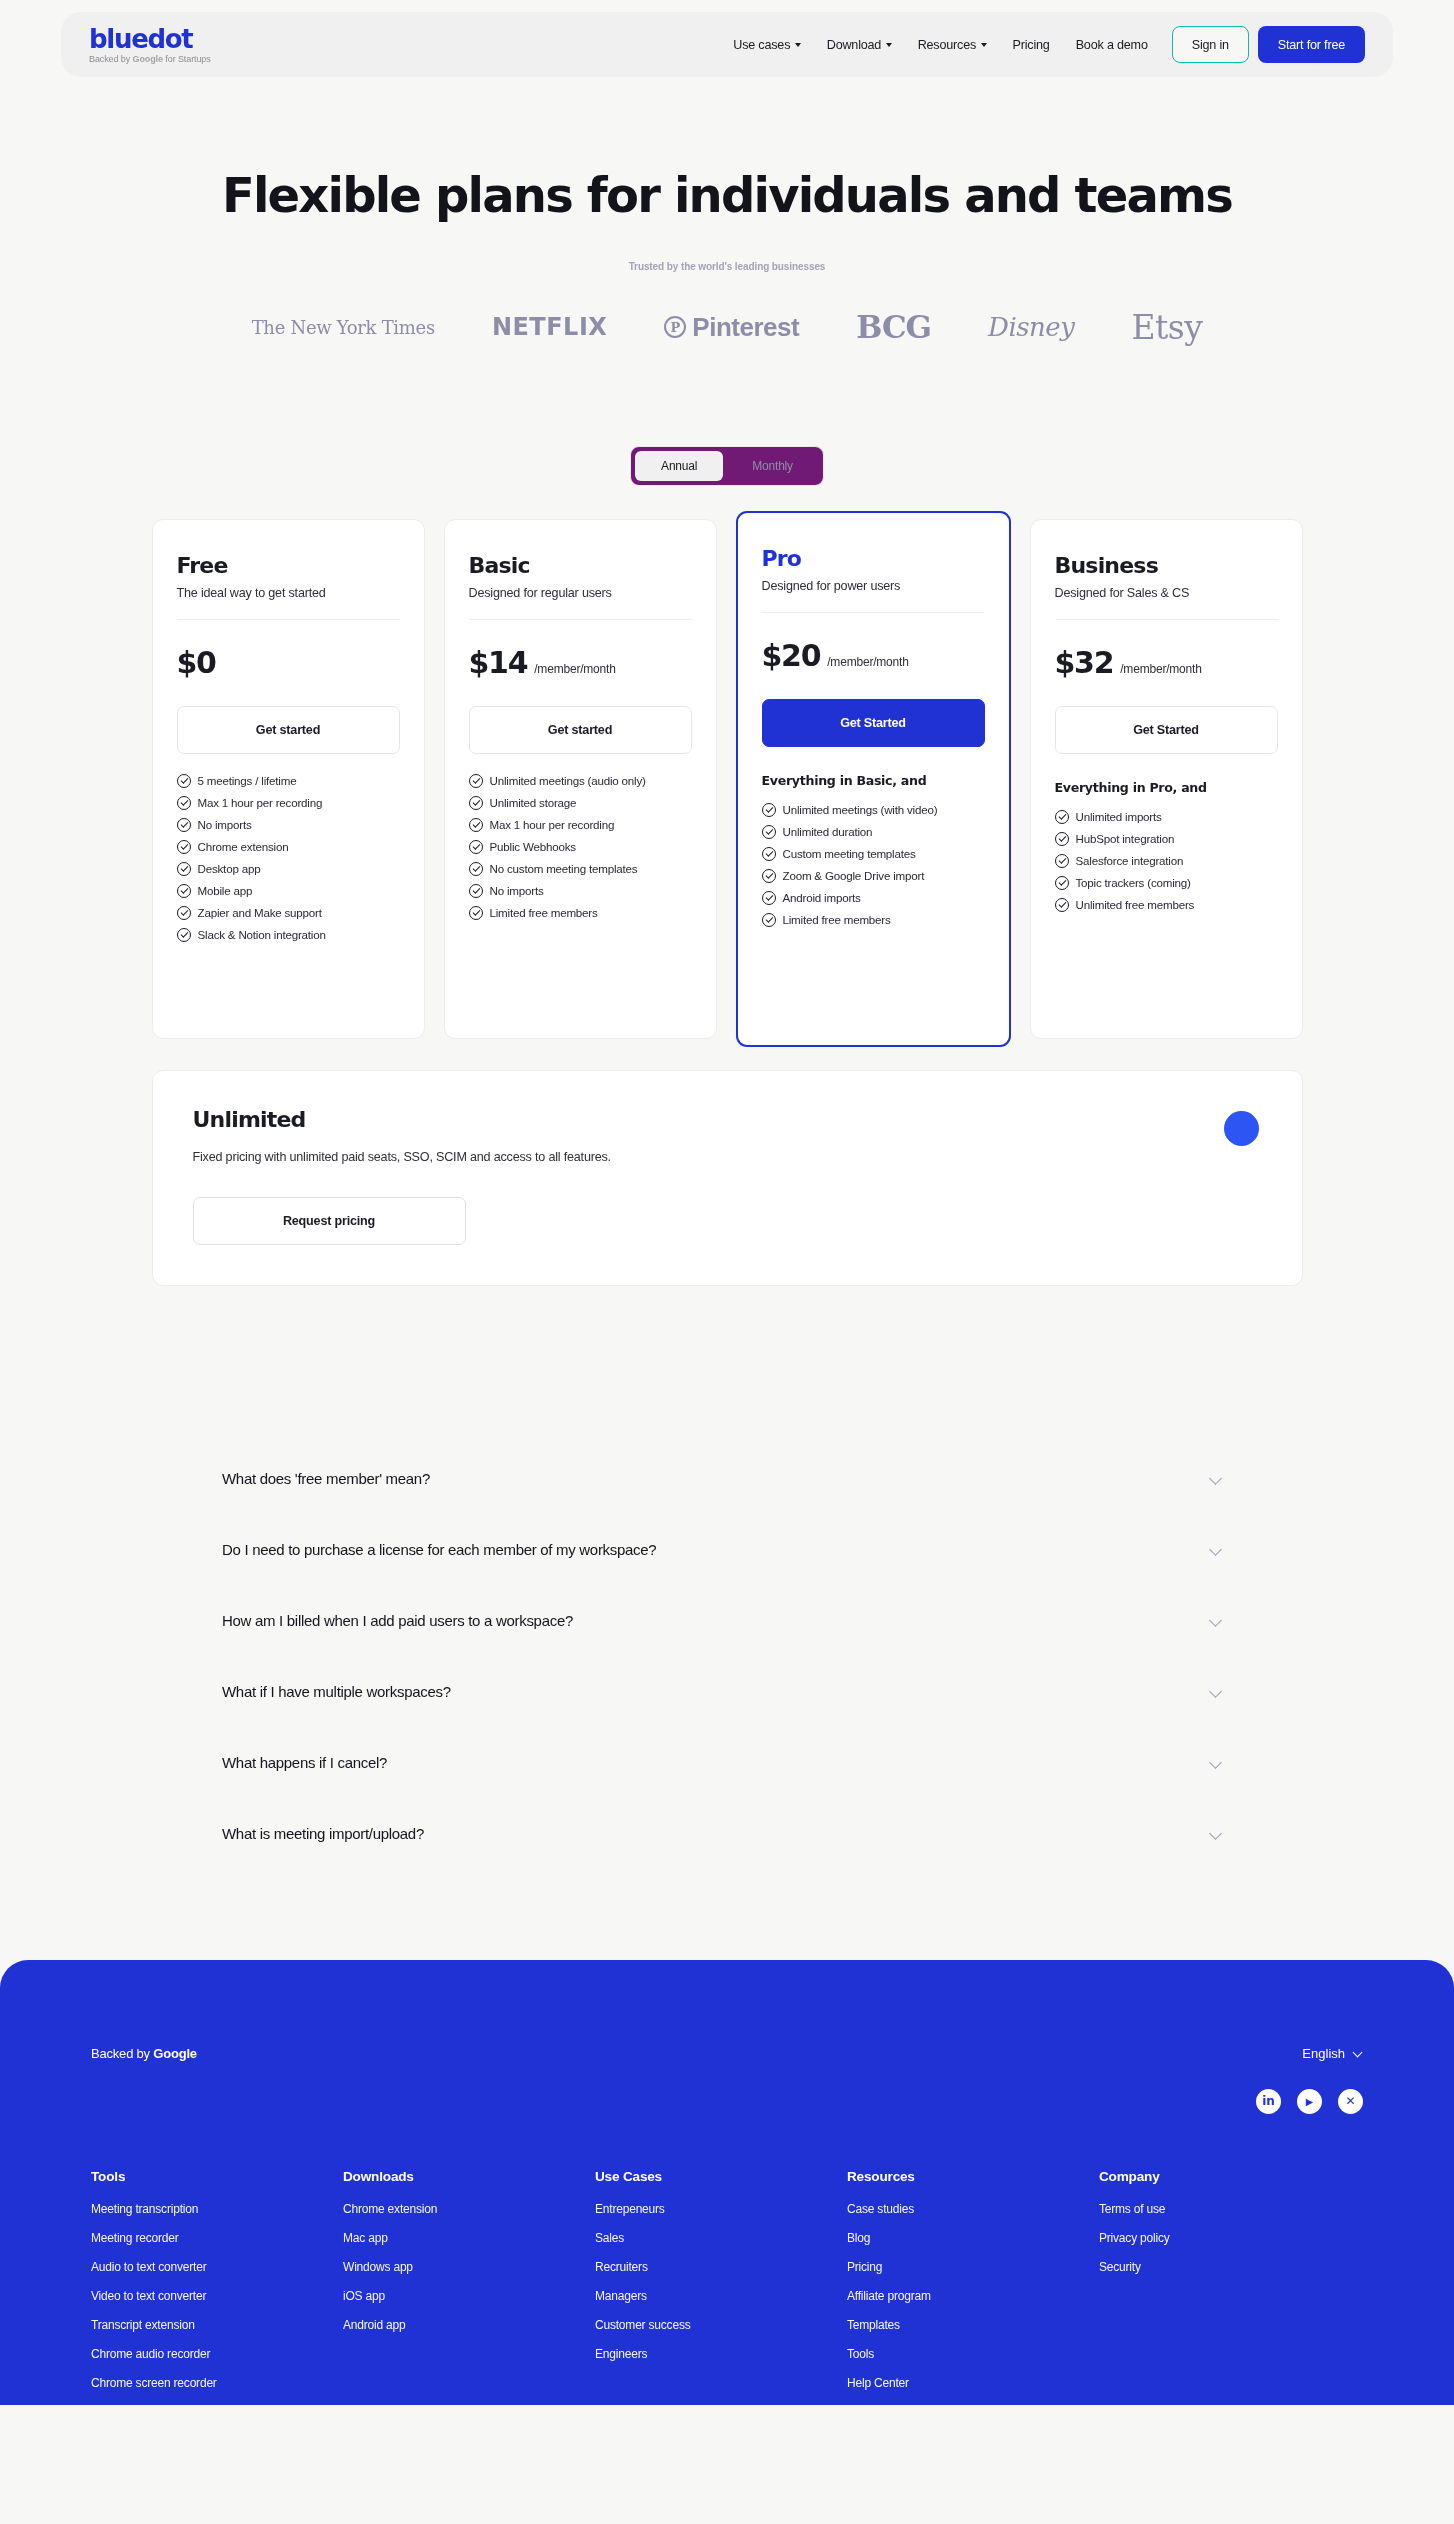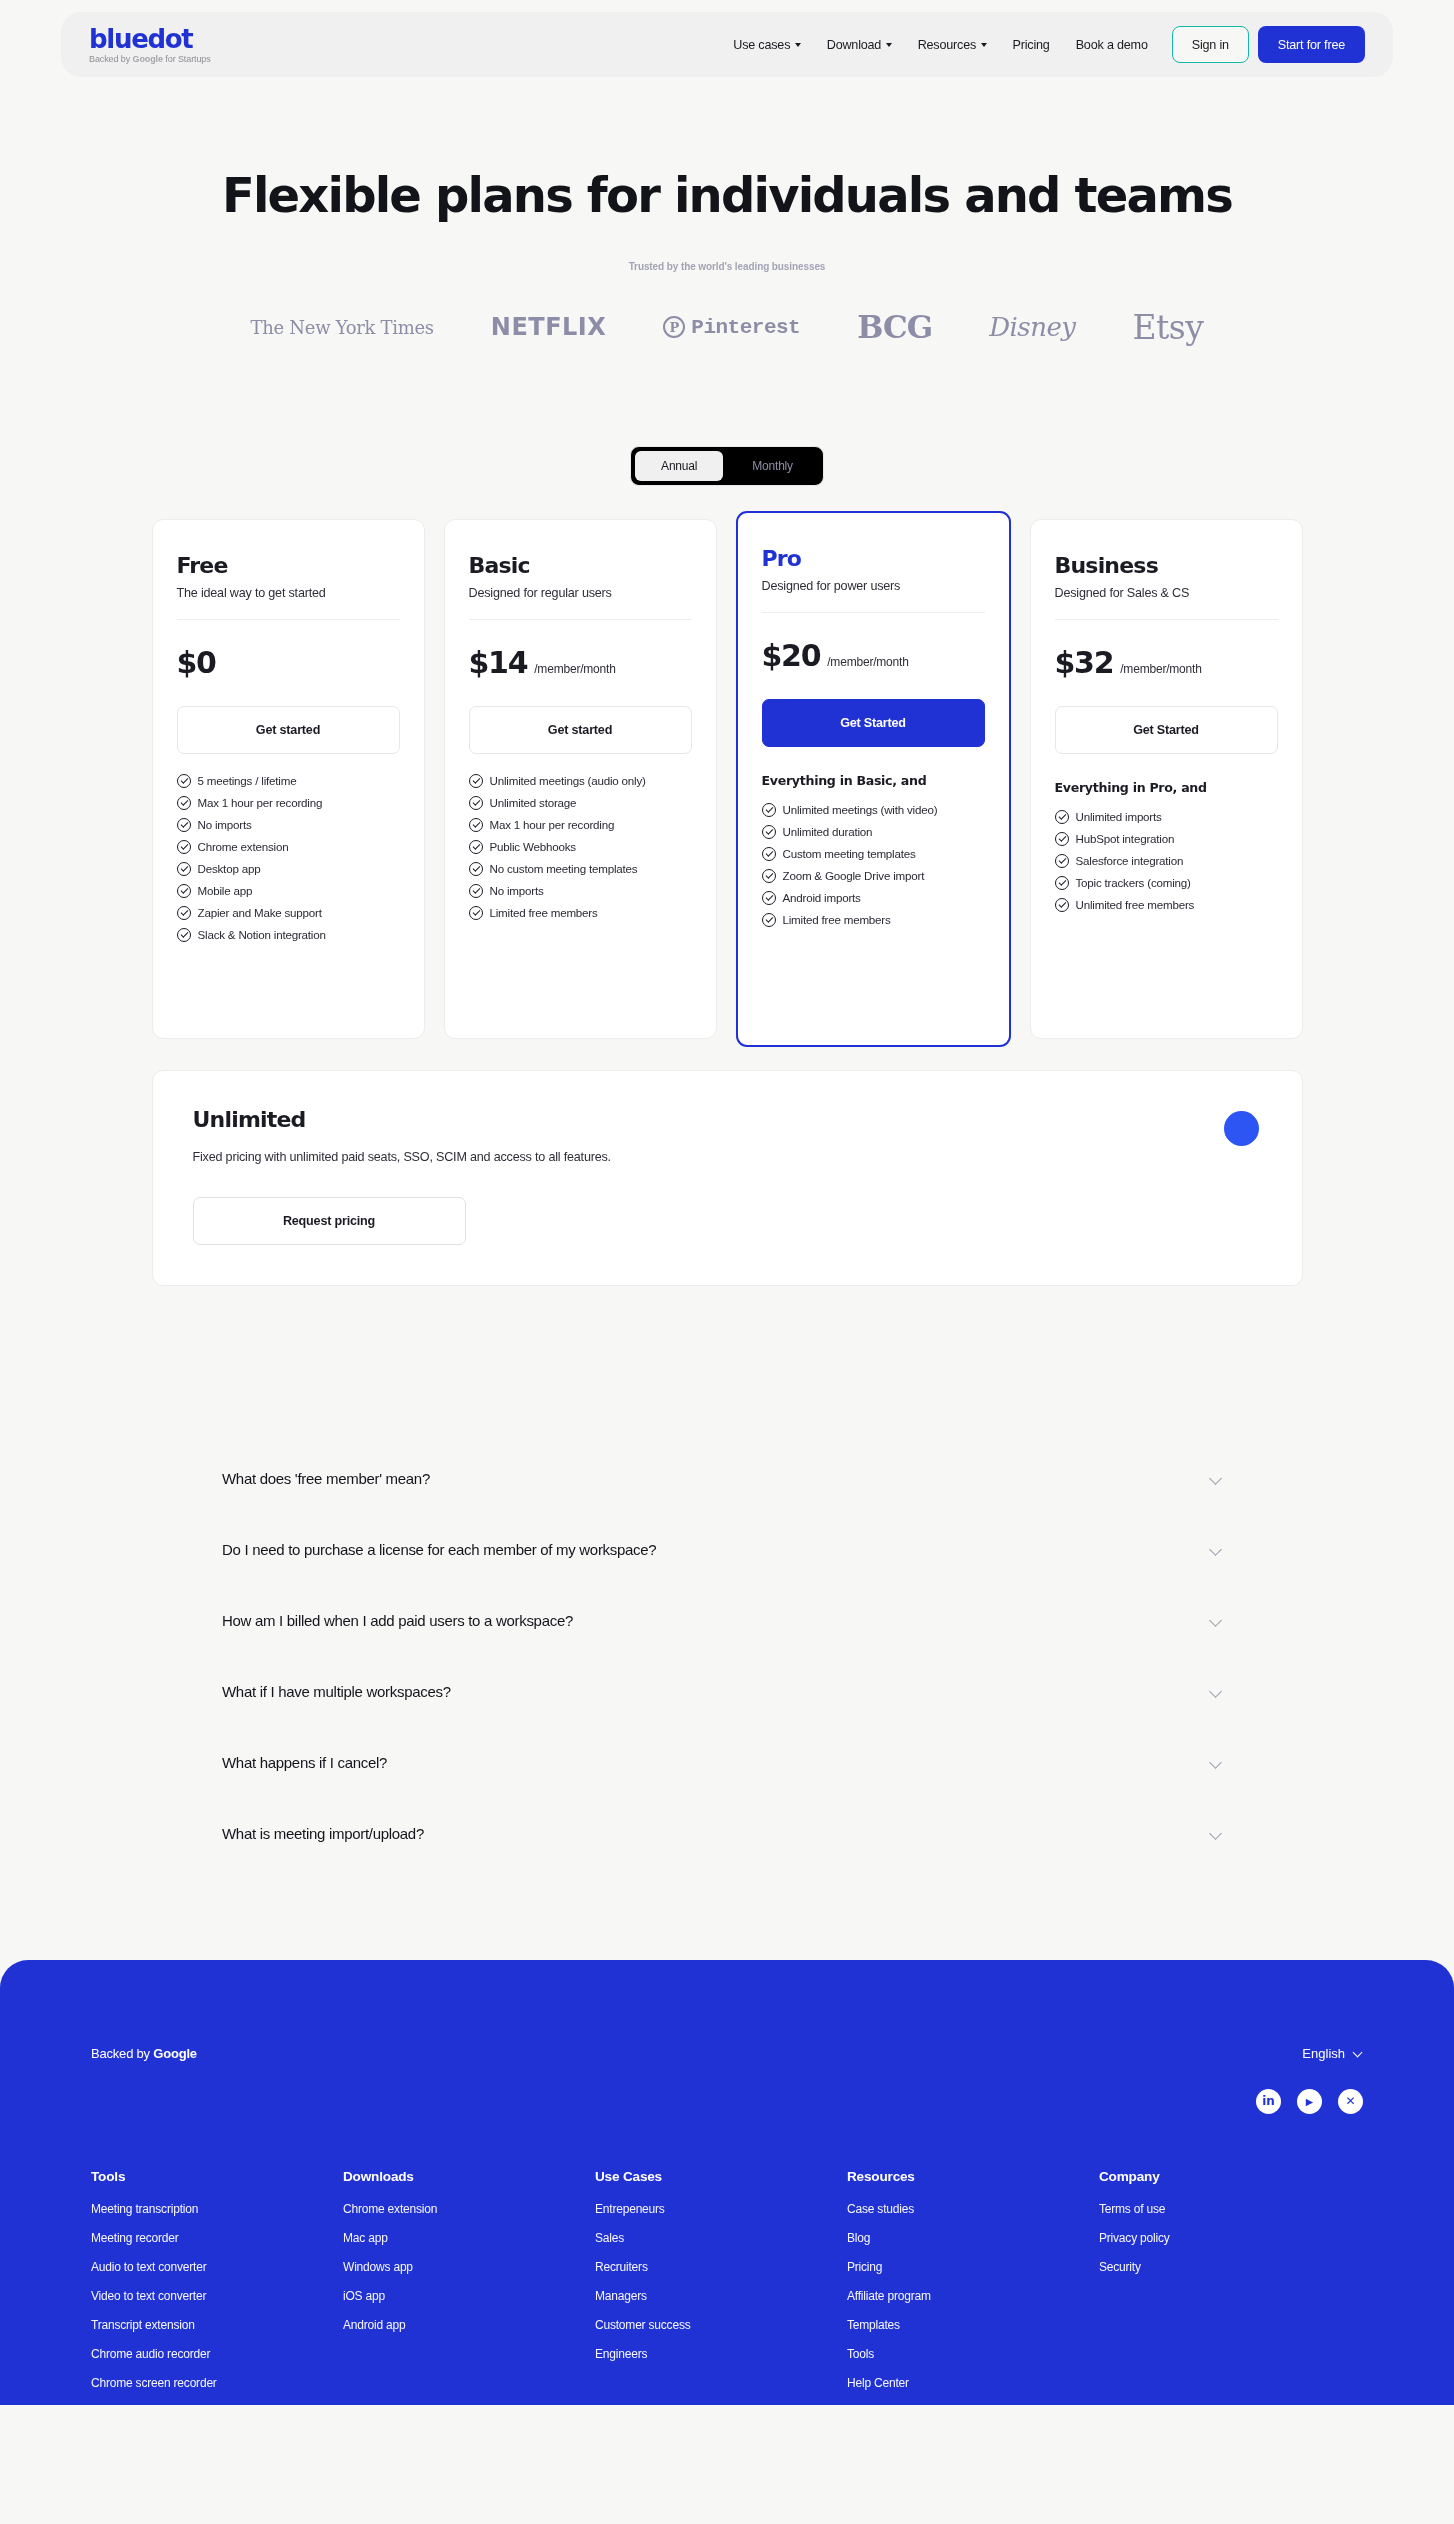--- a/index.html
+++ b/index.html
@@ -113,30 +113,30 @@
   }
   .logo-nyt { font-family: "DejaVu Serif", serif; font-size: 18px; letter-spacing: -0.3px; }
   .logo-netflix { font-family: "DejaVu Sans", sans-serif; font-weight: 900; font-size: 24px; letter-spacing: 0.5px; }
   .logo-pinterest { display: flex; align-items: center; gap: 6px; }
   .logo-pinterest .pdot {
     width: 22px; height: 22px; border-radius: 50%;
     border: 2.5px solid #8d8da8;
     display: flex; align-items: center; justify-content: center;
     font-family: "DejaVu Serif", serif; font-size: 13px; font-weight: 700;
   }
-  .logo-pinterest .ptxt { font-family: Liberation Mono, monospace; font-weight: 700; font-size: 21px; letter-spacing: -0.5px; text-align: right; }
+  .logo-pinterest .ptxt { font-family: Liberation Sans, sans-serif; font-weight: 700; font-size: 26px; letter-spacing: -0.5px; text-align: right; }
   .logo-bcg { font-family: "DejaVu Serif", serif; font-weight: 700; font-size: 31px; letter-spacing: -1px; }
   .logo-disney { font-family: "DejaVu Serif", serif; font-style: italic; font-size: 26px; letter-spacing: -0.5px; }
   .logo-etsy { font-family: "DejaVu Serif", serif; font-size: 33px; letter-spacing: -0.5px; }
 
   
   .toggle-row { display: flex; justify-content: center; margin-top: 99px; }
   .toggle {
     border: 1px solid #eaeaec;
-    background: #000000;
+    background: #701a75;
     border-radius: 9px;
     padding: 4px;
     display: flex;
     gap: 3px;
   }
   .toggle-opt {
     padding: 8px 26px;
     border-radius: 6px;
     font-size: 12px;
     letter-spacing: -0.2px;

